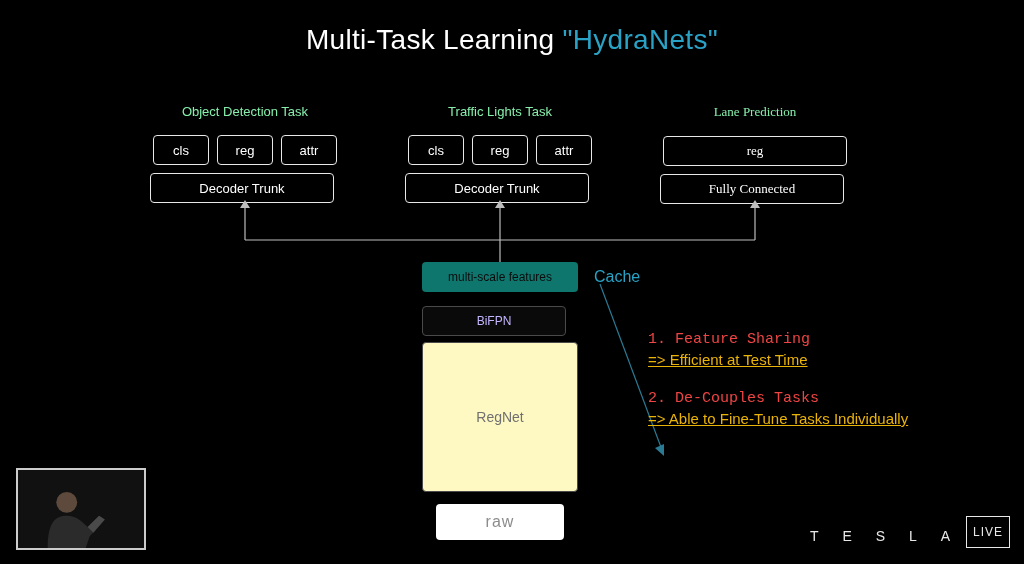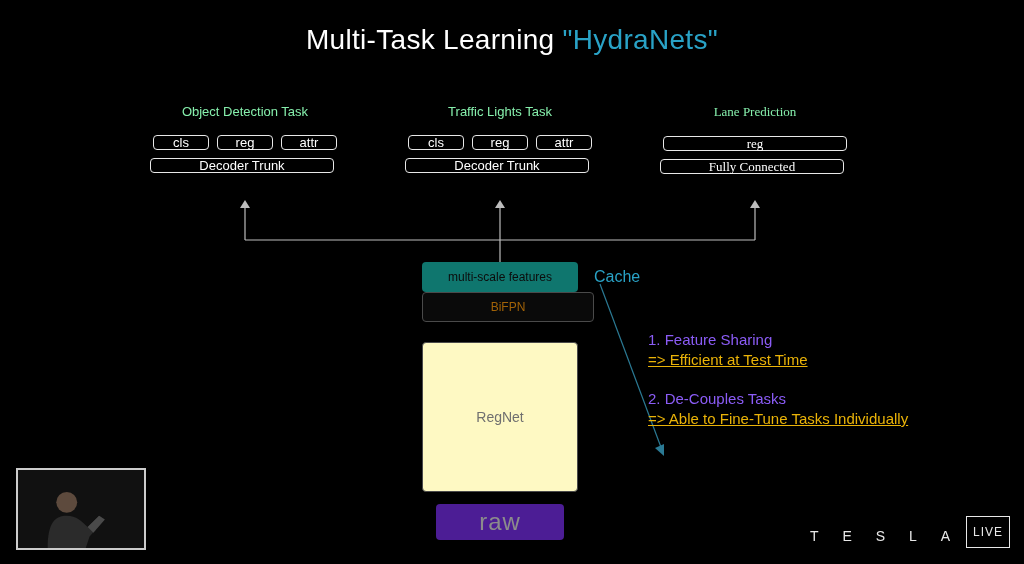--- a/index.html
+++ b/index.html
@@ -10,38 +10,38 @@
   .title .hn { color: #29a2c6; }
 
   .task-col { position: absolute; top: 104px; width: 190px; text-align: center; }
   .col1 { left: 150px; }
   .col2 { left: 405px; }
   .col3 { left: 660px; font-family: Liberation Serif, serif; }
 
   .task-label { color: #86efac; font-size: 13px; margin-bottom: 16px; font-weight: 400; display: block; }
 
   .row-top { display: flex; gap: 8px; justify-content: center; margin-bottom: 8px; }
-  .box { border: 1px solid #e8e8e8; border-radius: 4px; font-size: 13px; color: #fff; display: flex; align-items: center; justify-content: center; height: 15px; }
+  .box { border: 1px solid #e8e8e8; border-radius: 4px; font-size: 13px; color: #fff; display: flex; align-items: center; justify-content: center; height: 30px; }
   .box-sm { width: 56px; }
   .box-wide { width: 184px; }
   .box-wide3 { width: 184px; }
 
   .feat-box { position: absolute; left: 422px; top: 262px; width: 156px; height: 30px; background: #0f766e; border-radius: 4px; font-size: 12px; color: #0c0c0c; font-weight: 500; display: flex; align-items: center; justify-content: center; }
 
   .cache-label { position: absolute; left: 594px; top: 268px; font-size: 16px; color: #29a2c6; }
 
-  .bifpn { position: absolute; left: 422px; top: 292px; width: 172px; height: 30px; border: 1px solid #4a4a4a; border-radius: 4px; color: #a16207; font-size: 12px; display: flex; align-items: center; justify-content: center; background: #0a0a0a; }
+  .bifpn { position: absolute; left: 422px; top: 306px; width: 144px; height: 30px; border: 1px solid #4a4a4a; border-radius: 4px; color: #c4b5fd; font-size: 12px; display: flex; align-items: center; justify-content: center; background: #0a0a0a; }
 
   .regnet { position: absolute; left: 422px; top: 342px; width: 156px; height: 150px; border: 1px solid #4a4a4a; border-radius: 4px; color: #707070; font-size: 14px; display: flex; align-items: center; justify-content: center; background: #fef9c3; }
 
-  .raw { position: absolute; left: 436px; top: 504px; width: 128px; height: 36px; background: #4c1d95; border-radius: 4px; color: #8c8c8c; font-size: 24px; font-weight: 400; display: flex; align-items: center; justify-content: center; letter-spacing: 1px; }
+  .raw { position: absolute; left: 436px; top: 504px; width: 128px; height: 36px; background: #ffffff; border-radius: 4px; color: #8c8c8c; font-size: 16px; font-weight: 400; display: flex; align-items: center; justify-content: center; letter-spacing: 1px; }
 
   .benefits { position: absolute; left: 648px; top: 330px; width: 360px; font-size: 15px; line-height: 1.35; }
   .benefit { margin-bottom: 18px; }
-  .b-head { color: #8b5cf6; }
+  .b-head { color: #ef4444; font-family: Liberation Mono, monospace; }
   .b-sub { color: #eab308; text-decoration: underline; }
 
   .thumb { position: absolute; left: 16px; bottom: 14px; width: 130px; height: 82px; border: 2px solid #ccc; background: #111; overflow: hidden; }
   .thumb svg { width: 100%; height: 100%; display: block; }
 
   .brand { position: absolute; right: 64px; bottom: 20px; letter-spacing: 10px; font-size: 14px; color: #e8e8e8; font-weight: 300; }
   .live { position: absolute; right: 14px; bottom: 16px; border: 1px solid #e8e8e8; padding: 8px 6px; font-size: 12px; letter-spacing: 1px; color: #e8e8e8; }
 
   svg.arrows { position: absolute; left: 0; top: 0; width: 1024px; height: 564px; pointer-events: none; }
   .arrow-line { stroke: #bdbdbd; stroke-width: 1.2; fill: none; }

